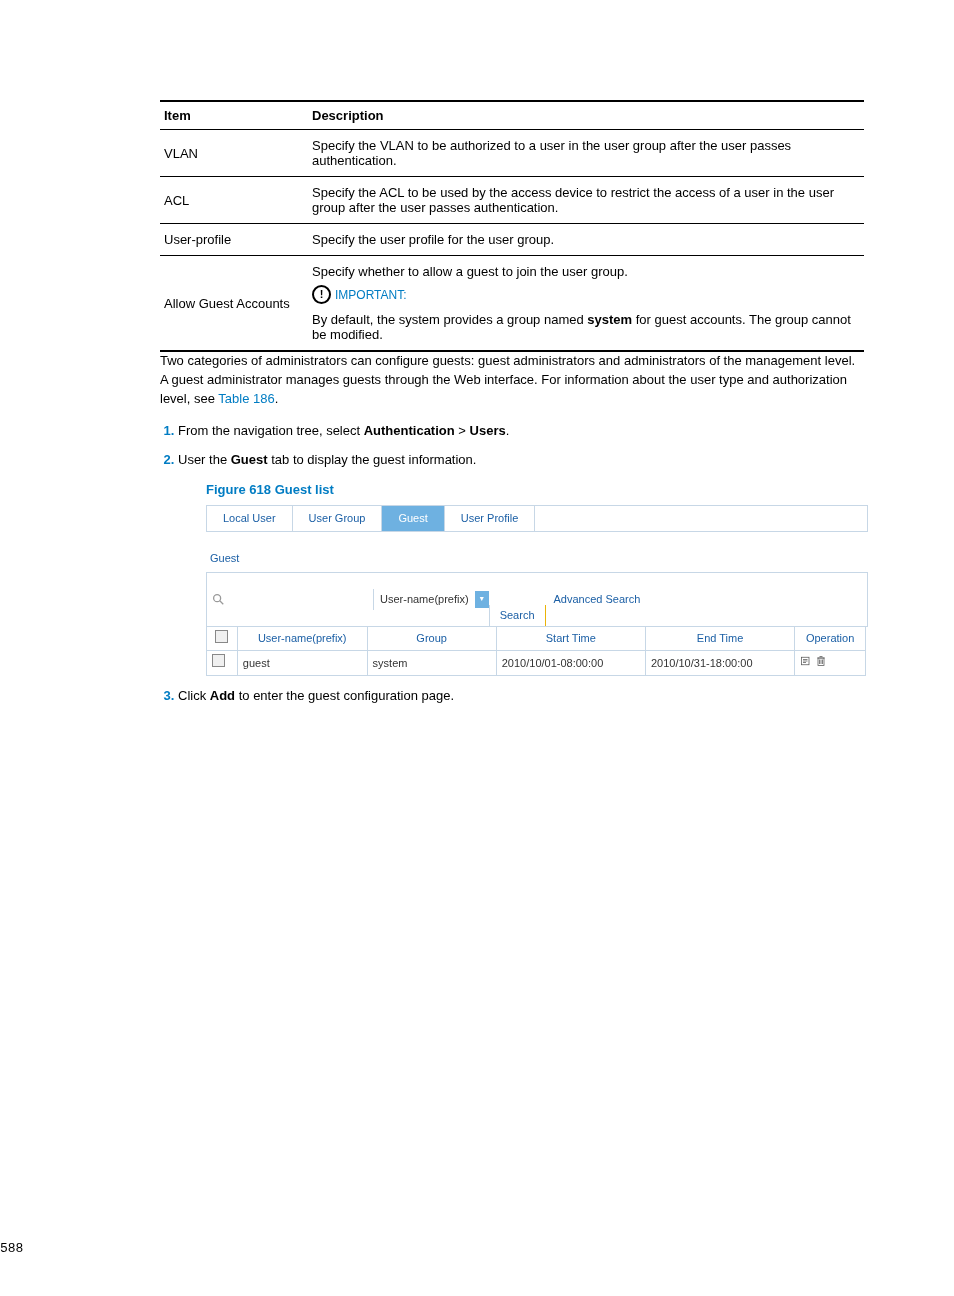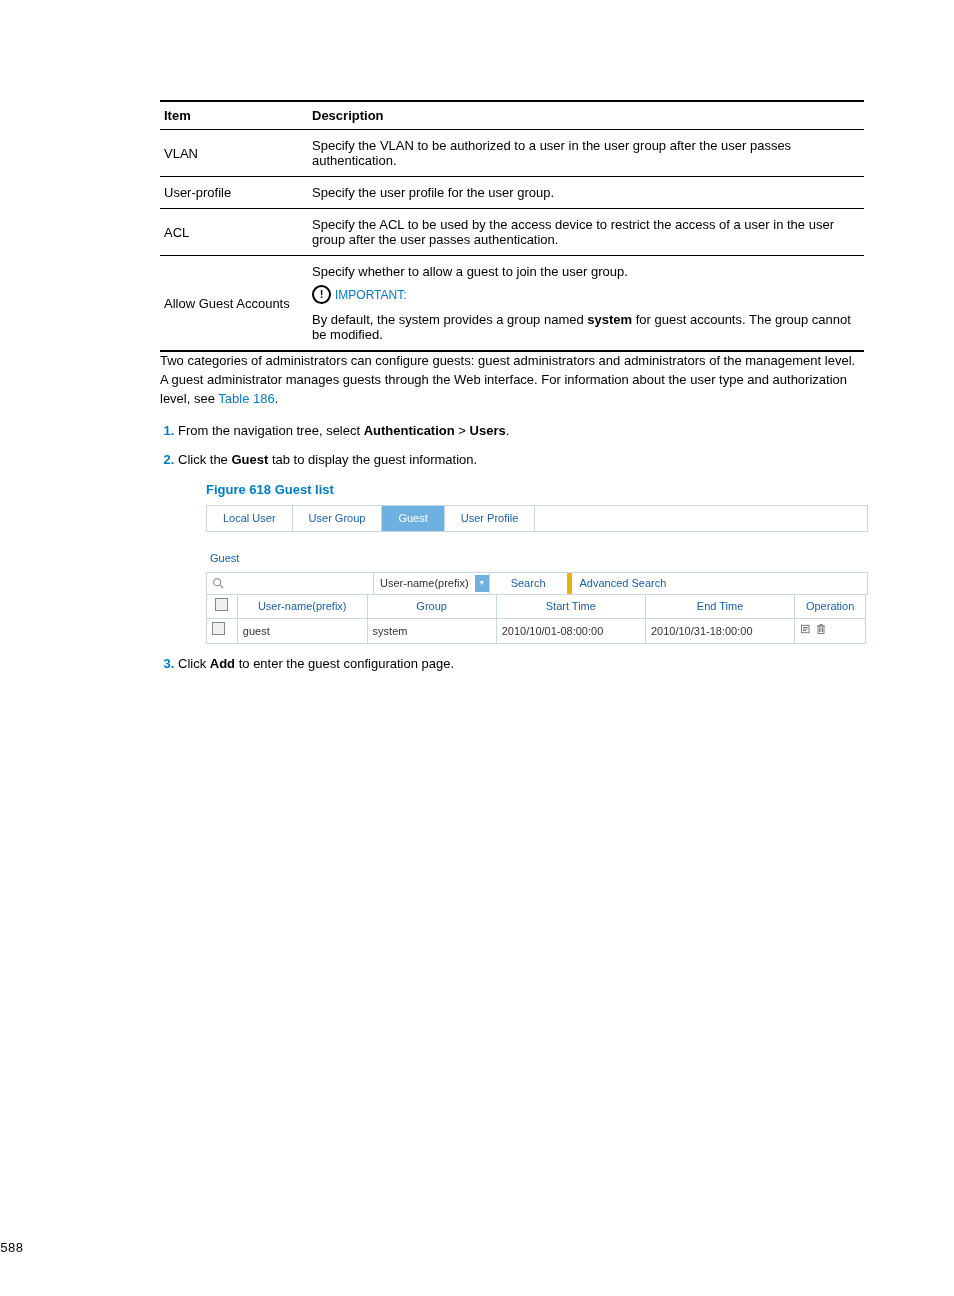--- a/index.html
+++ b/index.html
@@ -137,23 +137,24 @@
   .searchbar input[type=text] {
     border: none;
     flex: 0 0 130px;
     height: 17px;
     font-size: 11px;
     outline: none;
   }
   .chev { width: 14px; height: 17px; background: #6eb1e1; color:#fff; display:flex; align-items:center; justify-content:center; font-size:8px; }
   .searchbtn {
     color: #1b5fa5;
-    padding: 2px 21px;
-    border-right: 5px solid #eab308;
+    padding: 2px 10px;
+    border-right: 1px solid #eab308;
     border-left: 1px solid #c7d7e6;
+    margin-top: 32px;
   }
   .advsearch {
     color: #1b5fa5;
     padding: 2px 8px;
   }
   table.grid {
     border-collapse: collapse;
     width: 100%;
     margin-top: -1px;
   }
@@ -202,26 +203,26 @@
       <tbody>
           <tr>
         <th class="col-item">Item</th>
         <th>Description</th>
       </tr>
       <tr>
         <td>VLAN</td>
         <td>Specify the VLAN to be authorized to a user in the user group after the user passes authentication.</td>
       </tr>
       <tr>
+        <td>ACL</td>
+        <td>Specify the ACL to be used by the access device to restrict the access of a user in the user group after the user passes authentication.</td>
+      </tr>
+      <tr>
         <td>User-profile</td>
         <td>Specify the user profile for the user group.</td>
-      </tr>
-      <tr>
-        <td>ACL</td>
-        <td>Specify the ACL to be used by the access device to restrict the access of a user in the user group after the user passes authentication.</td>
       </tr>
       <tr>
         <td>Allow Guest Accounts</td>
         <td>
           <div>Specify whether to allow a guest to join the user group.</div>
           <div class="important-row">
             <span class="important-icon">!</span>
             <span>IMPORTANT:</span>
           </div>
           <div>
@@ -241,21 +242,21 @@
     </div>
   </div>
 
 
   <div class="content">
     <ol class="steps">
       <li>
         <span>From the navigation tree, select </span><b>Authentication</b><span> &gt; </span><b>Users</b><span>.</span>
       </li>
       <li>
-        <span>Click the </span><b>Guest</b><span> tab to display the guest information.</span>
+        <span>User the </span><b>Guest</b><span> tab to display the guest information.</span>
 
         <div class="figure-title">Figure 618 Guest list</div>
 
         <div class="screenshot">
 
           <div class="tabs">
             <div class="tab">Local User</div>
             <div class="tab">User Group</div>
             <div class="tab active">Guest</div>
             <div class="tab" style="border-right:1px solid #c7d7e6">User Profile</div>

